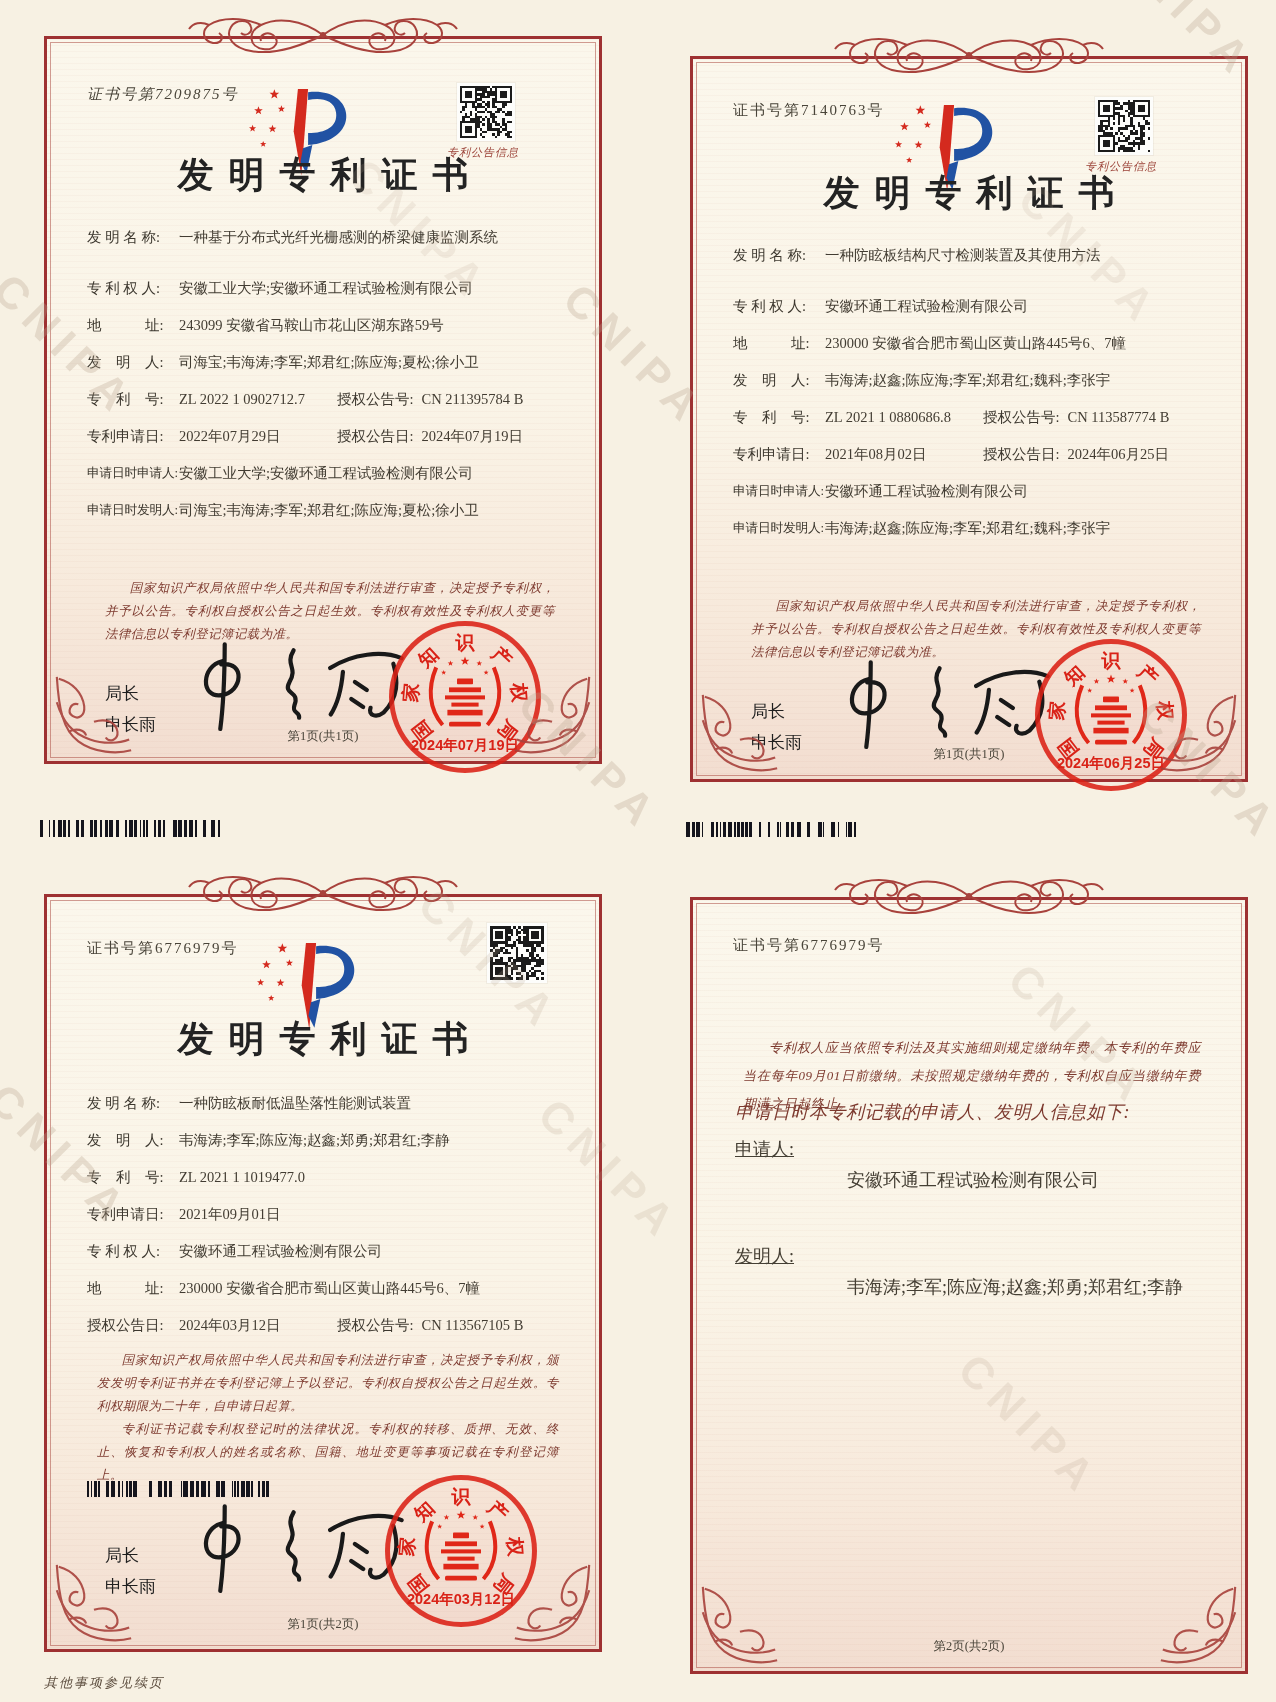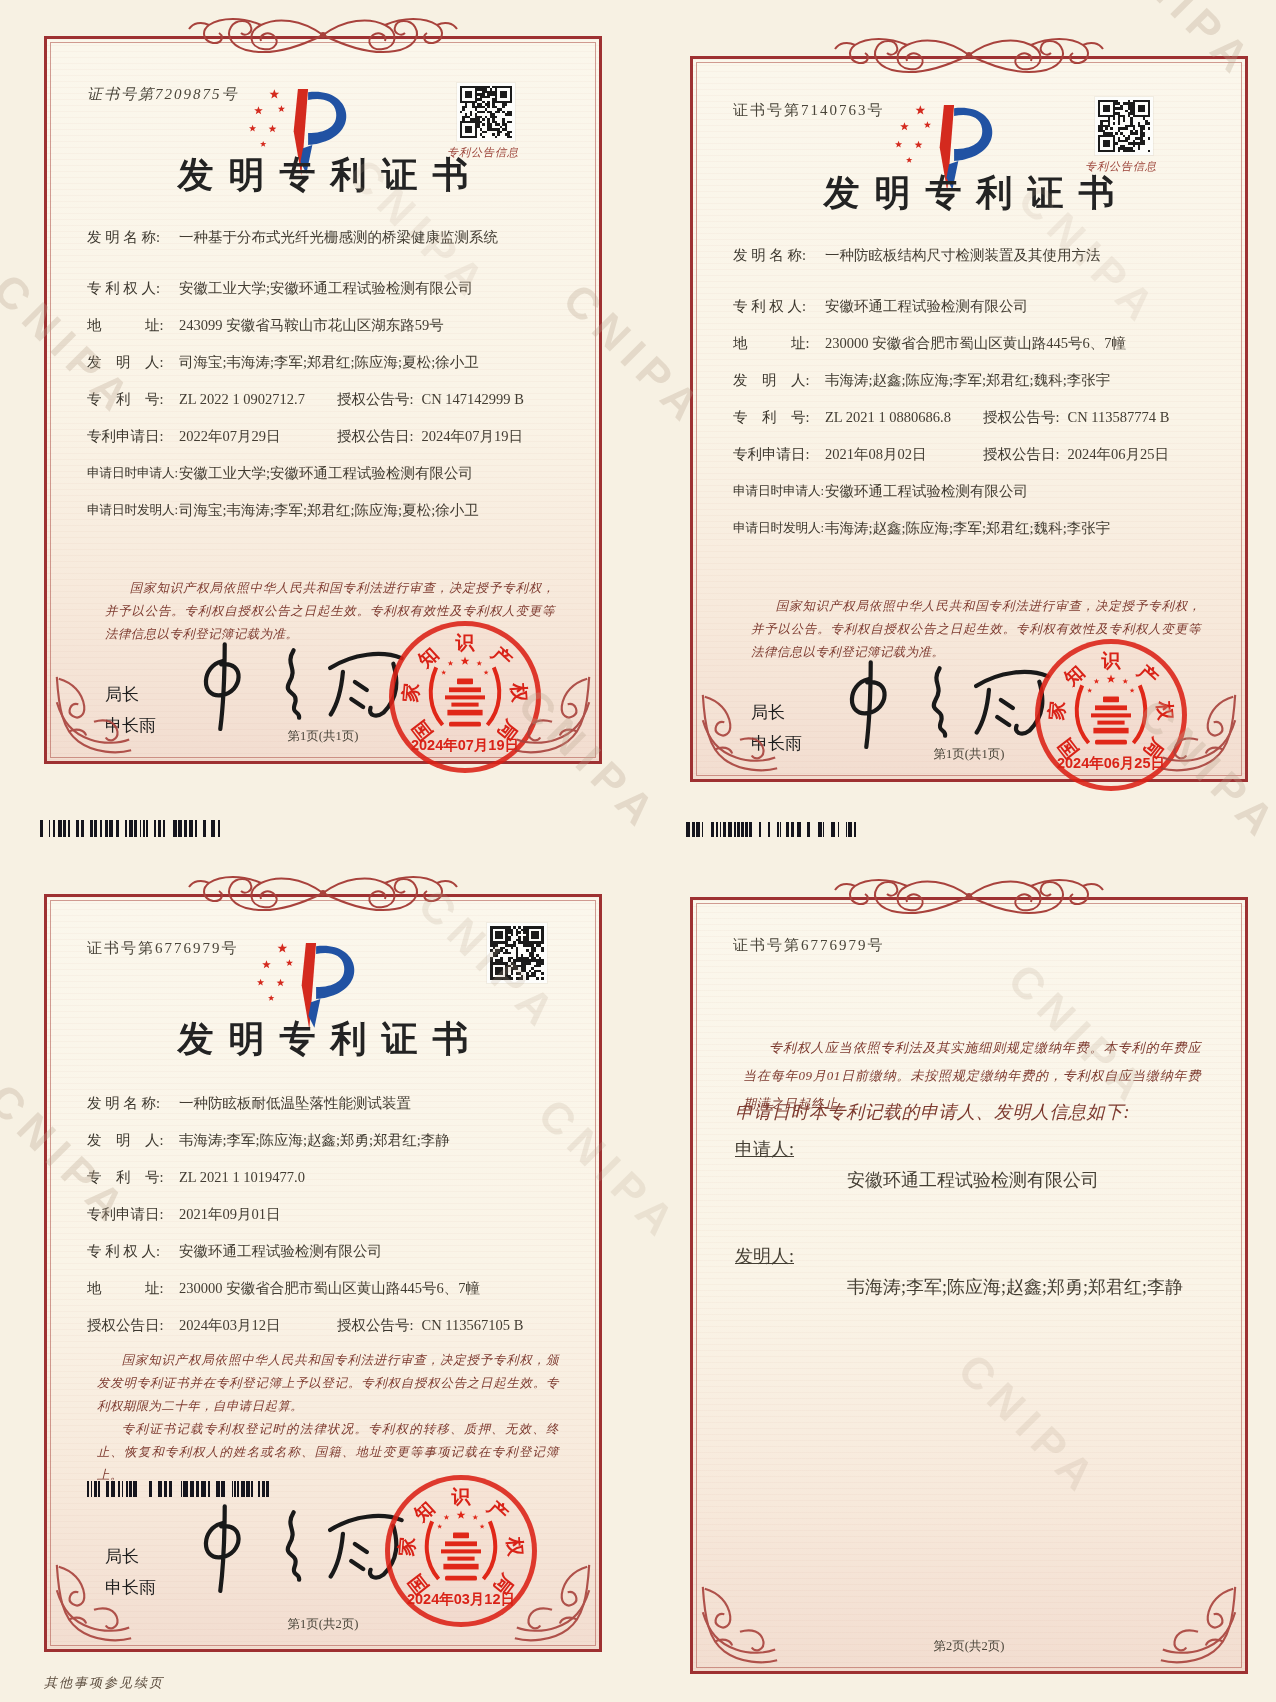--- a/index.html
+++ b/index.html
@@ -42,21 +42,21 @@
   .flabel{flex:none;width:92px;white-space:pre;color:#3c372e;}
   .frow.long .flabel{font-size:12.8px;letter-spacing:-.3px;}
   .fvalue{white-space:nowrap;color:#423c32;text-align:center;}
   .col2{position:absolute;left:250px;top:0;display:flex;}
   .col2 .flabel{width:auto;margin-right:8px;}
   
   .legal{position:absolute;font-size:12.4px;line-height:1.85;color:#7d3a2f;font-style:italic;
          text-align:justify;letter-spacing:.5px;}
   .legal p{margin:0;text-indent:2em;}
   
-  .director{position:absolute;font-family:Liberation Sans, sans-serif;
+  .director{position:absolute;font-family:Liberation Mono, monospace;
             font-size:17px;line-height:1.85;color:#1f1f1f;}
   .signature{position:absolute;}
   .seal{
     position:absolute;width:152px;height:152px;border-radius:50%;
     border:5px solid rgba(219,32,20,.88);box-sizing:border-box;
     background:rgba(219,40,30,0.025);
   }
   .seal-char{position:absolute;left:50%;top:50%;width:20px;height:20px;margin:-10px;
              text-align:center;font-size:19px;font-weight:700;color:#d92217;
              font-family:"Liberation Sans","DejaVu Sans",sans-serif;}
@@ -408,21 +408,21 @@
     </div>
     <div class="frow">
       <span class="flabel">发　明　人:</span>
       <span class="fvalue">司海宝;韦海涛;李军;郑君红;陈应海;夏松;徐小卫</span>
     </div>
     <div class="frow">
       <span class="flabel">专　利　号:</span>
       <span class="fvalue">ZL 2022 1 0902712.7</span>
       <span class="col2">
           <span class="flabel">授权公告号:</span>
-          <span class="fvalue">CN 147142999 B</span>
+          <span class="fvalue">CN 211395784 B</span>
         </span>
     </div>
     <div class="frow">
       <span class="flabel">专利申请日:</span>
       <span class="fvalue">2022年07月29日</span>
       <span class="col2">
           <span class="flabel">授权公告日:</span>
           <span class="fvalue">2024年07月19日</span>
         </span>
     </div>

